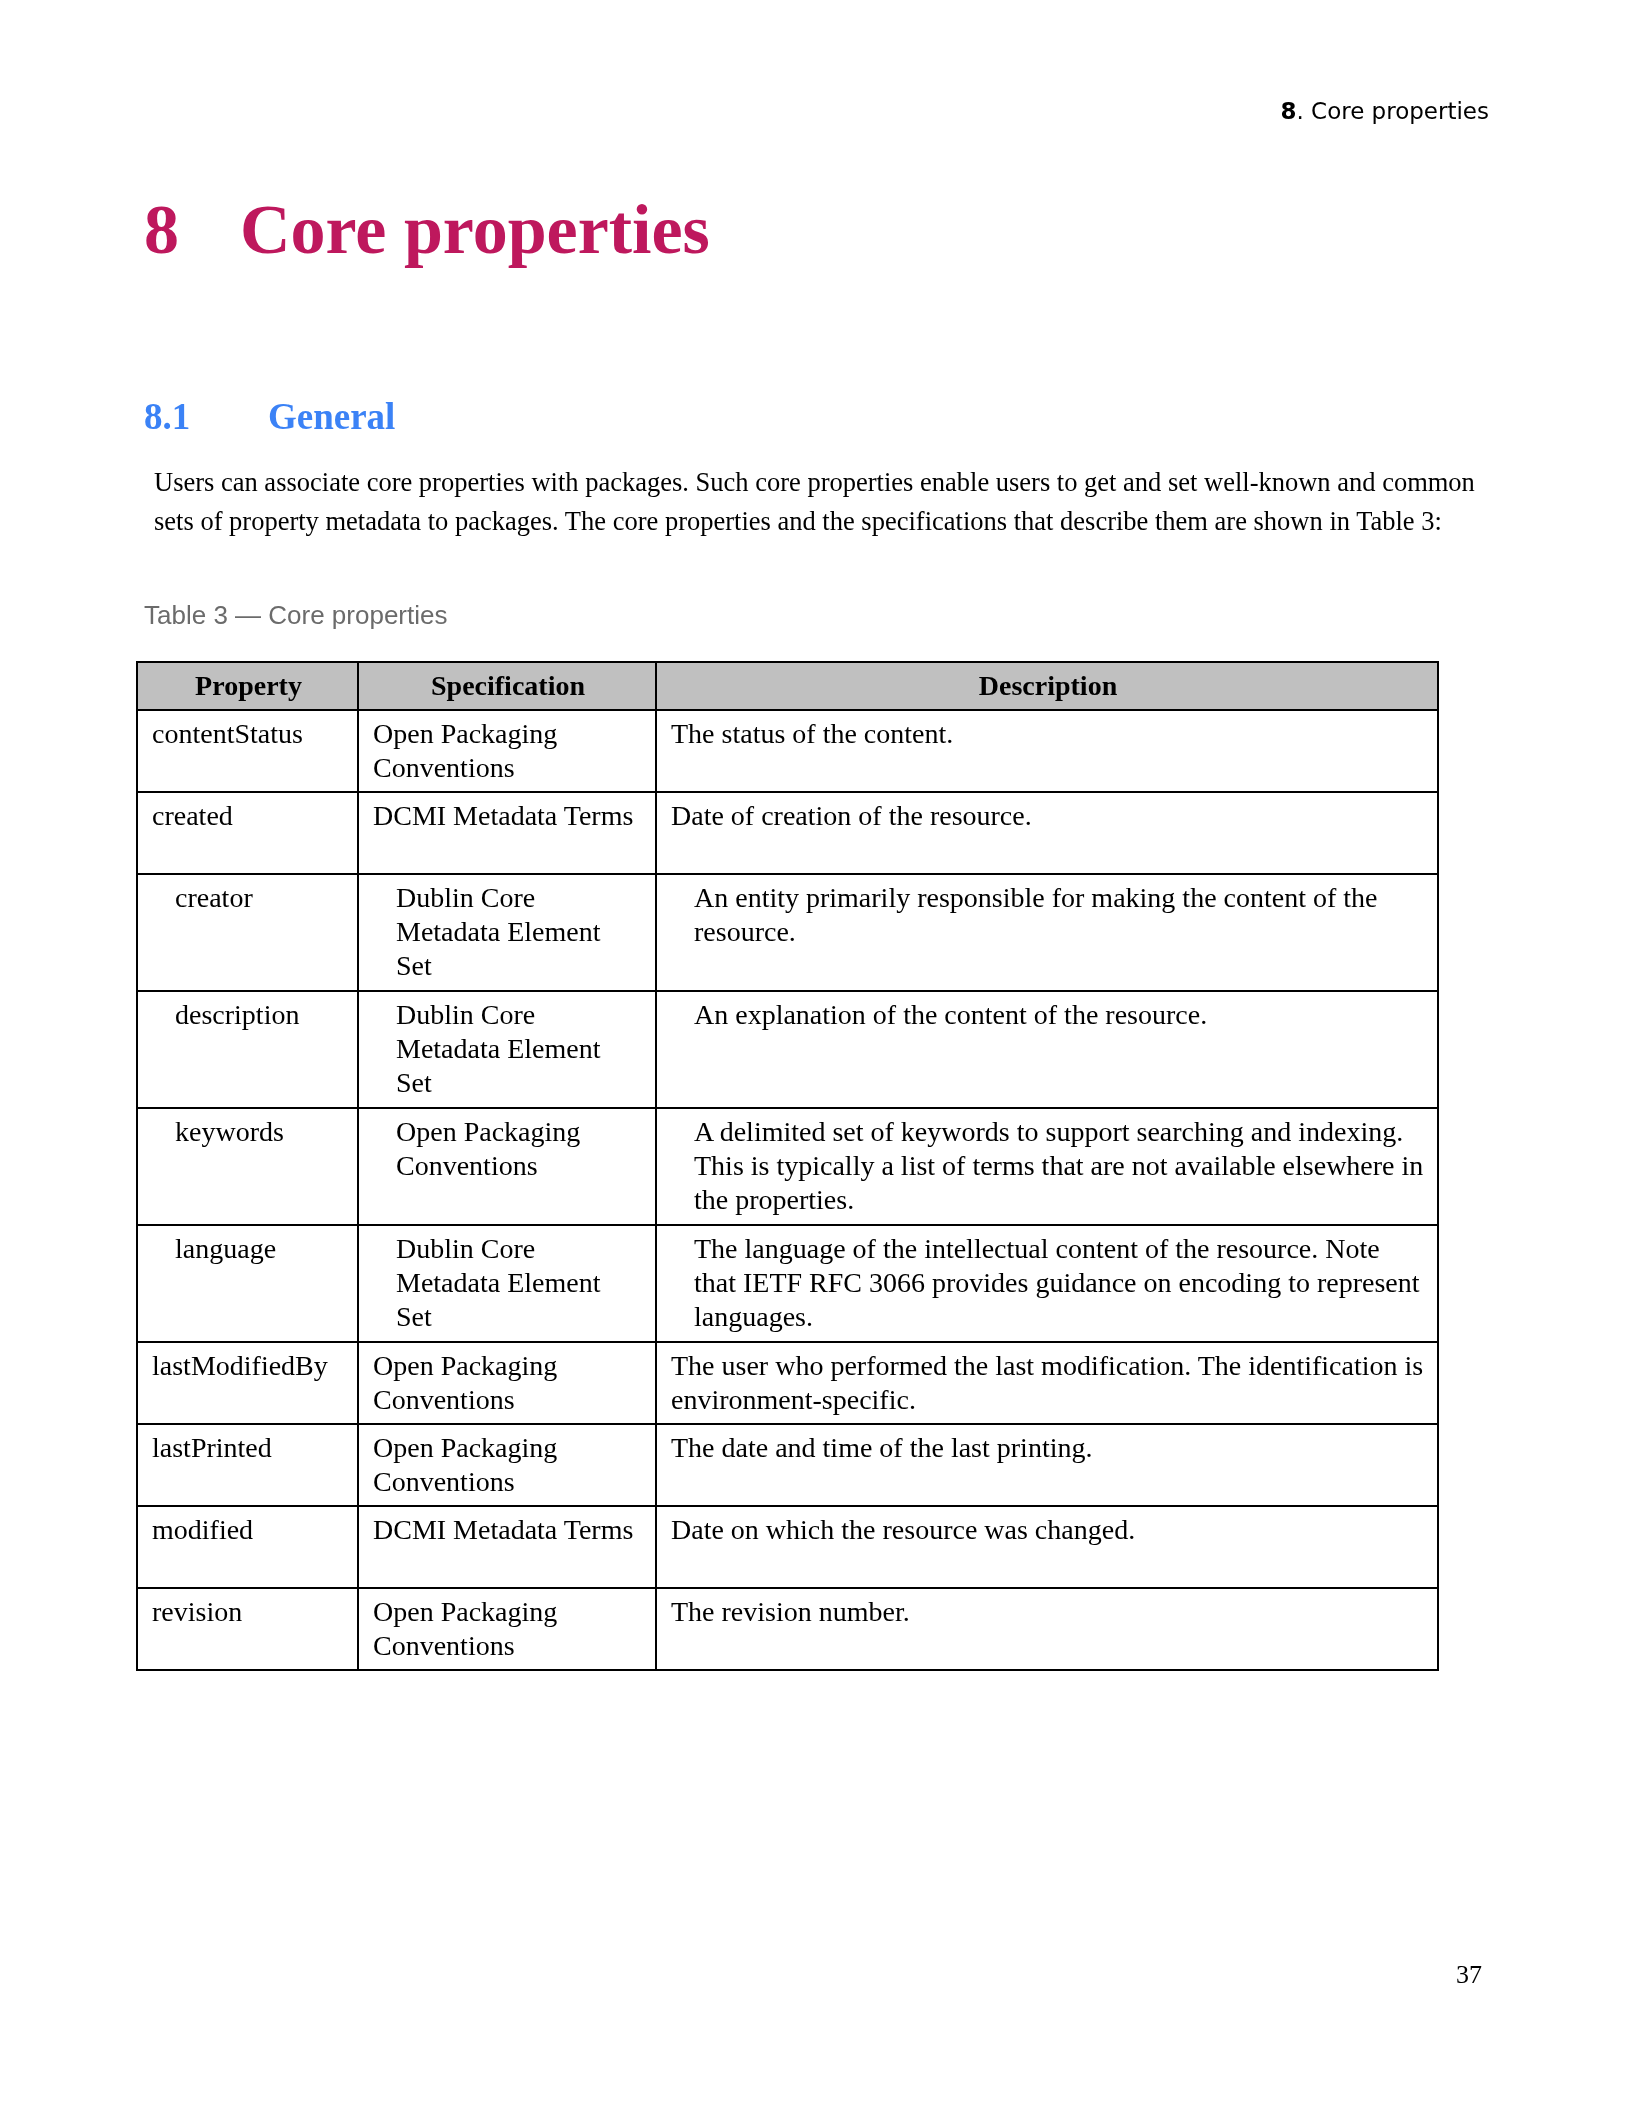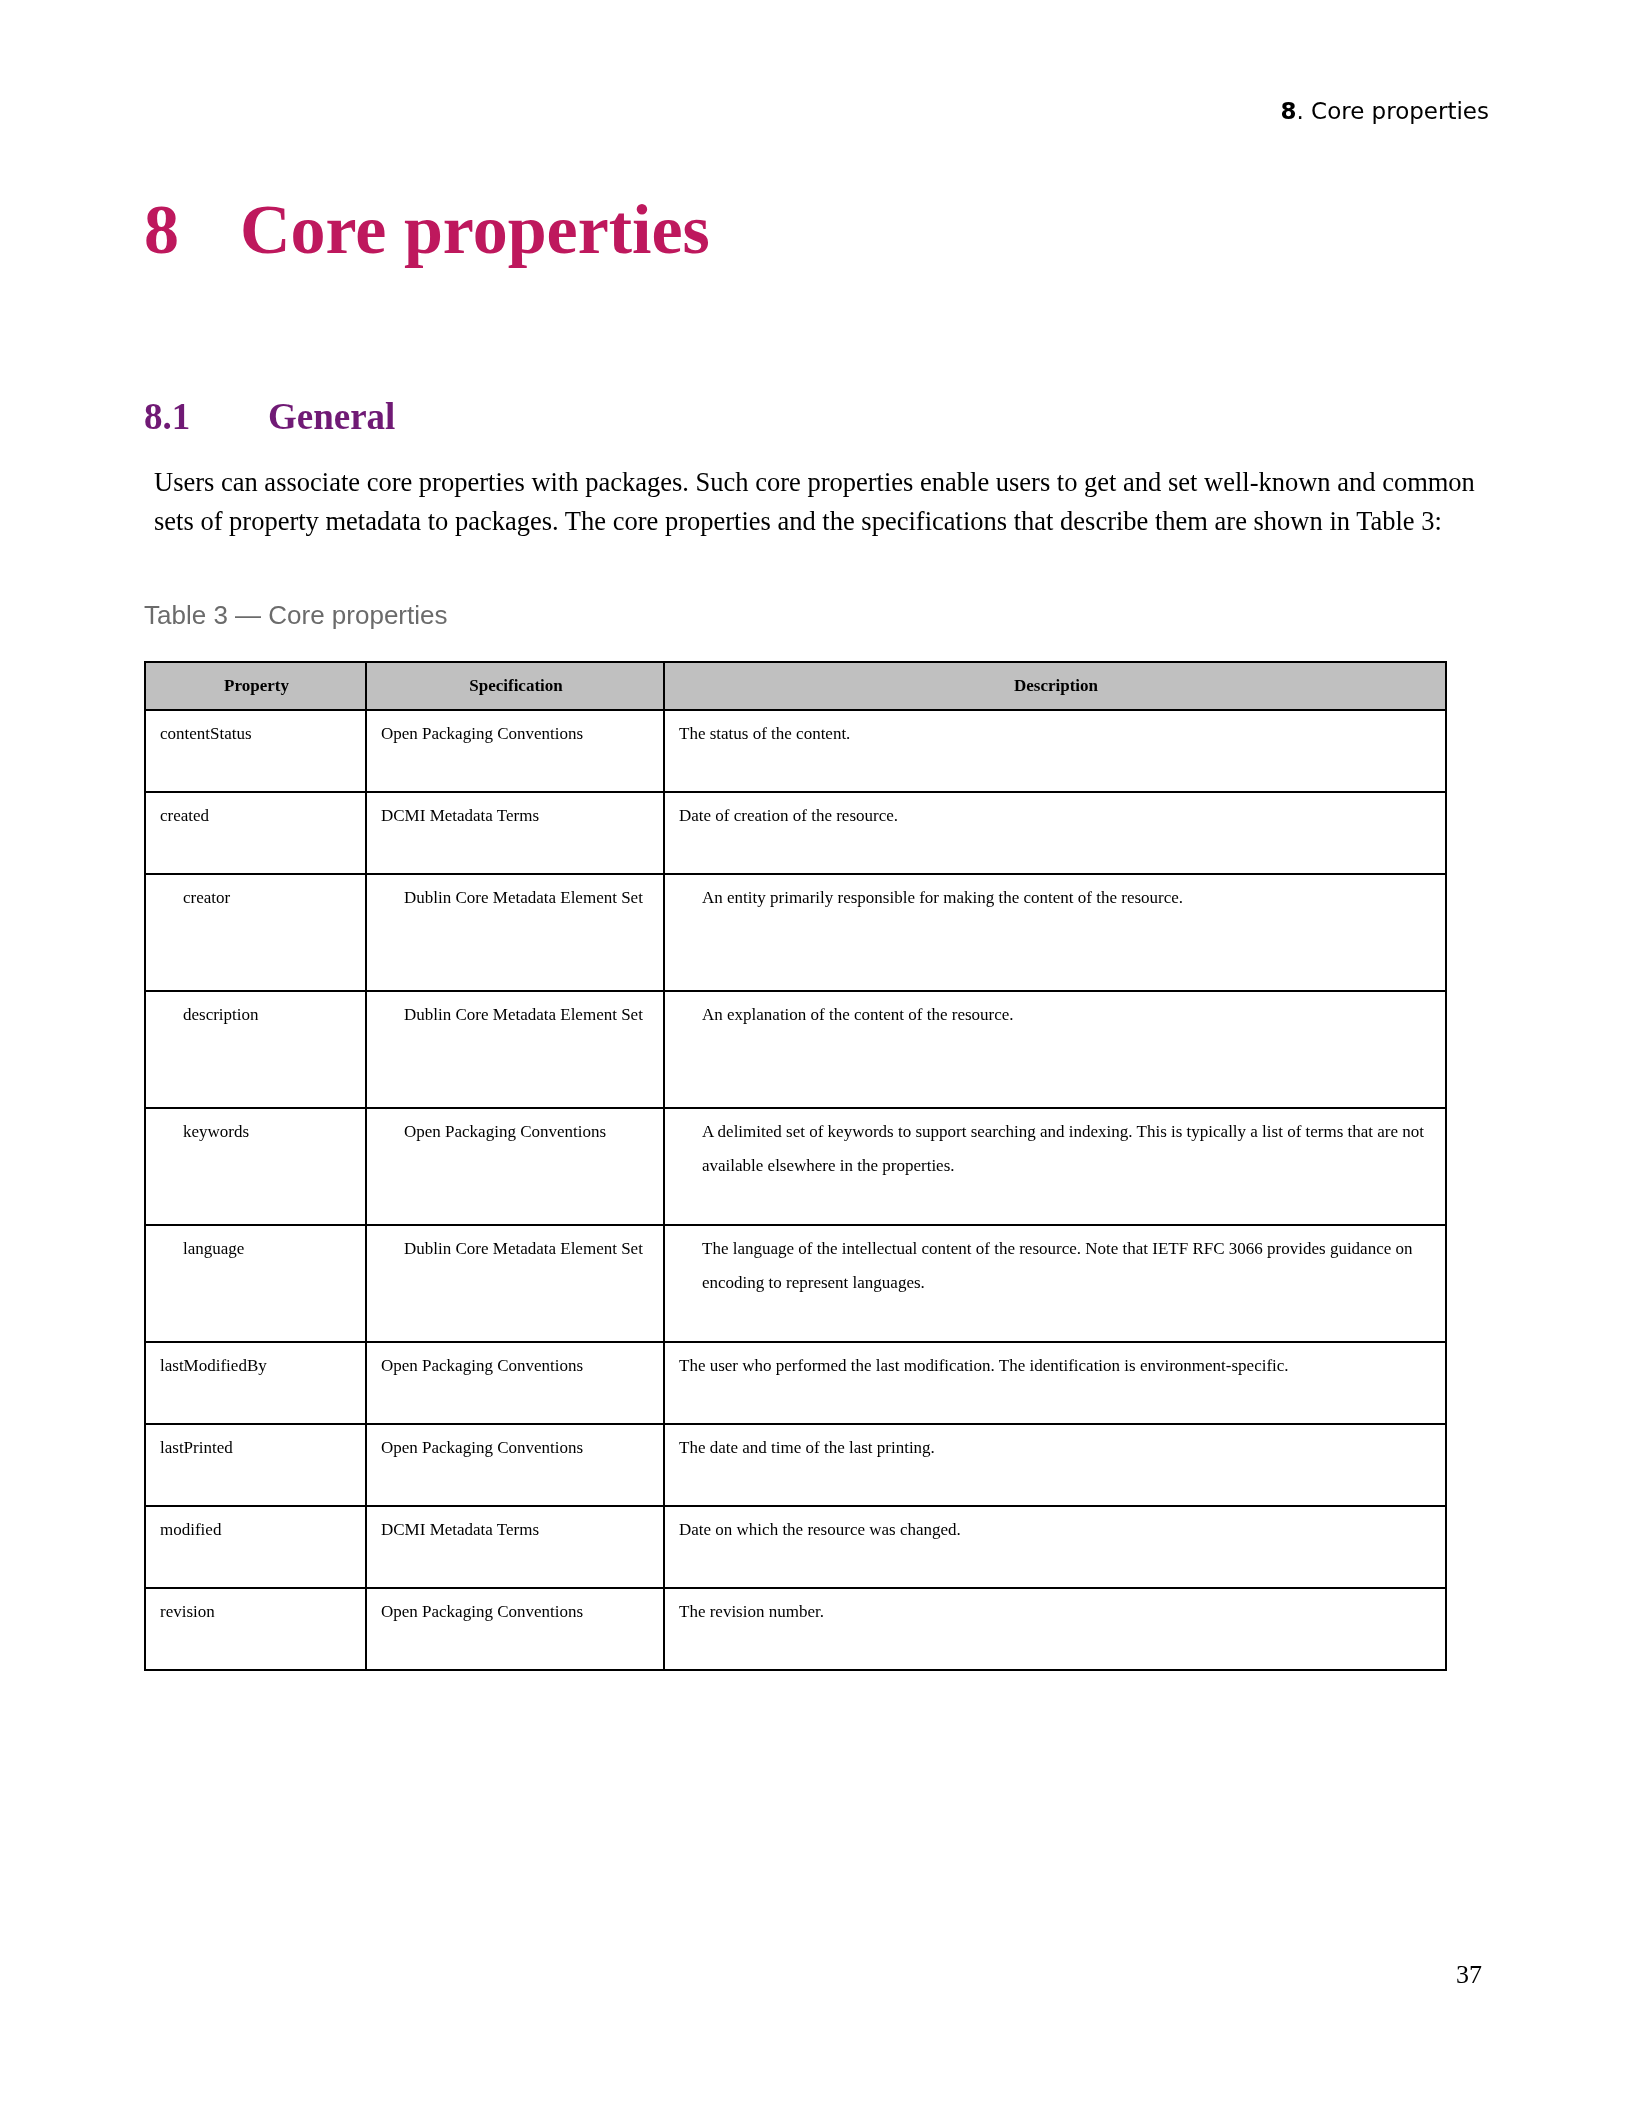--- a/index.html
+++ b/index.html
@@ -16,42 +16,42 @@
     position: absolute; left: 144px; top: 190px;
     font-family: "Liberation Serif", "DejaVu Serif", serif;
     font-weight: bold; font-size: 70px; color: #be185d; margin: 0;
     line-height: 80px; white-space: nowrap;
   }
   .h1 .num { display: inline-block; width: 96px; }
 
   .h2 {
     position: absolute; left: 144px; top: 394px;
     font-family: "Liberation Serif", "DejaVu Serif", serif;
-    font-weight: bold; font-size: 37px; color: #701a75; margin: 0;
+    font-weight: bold; font-size: 37px; color: #3b82f6; margin: 0;
     line-height: 46px; white-space: nowrap;
   }
   .h2 .num { display: inline-block; width: 124px; }
 
   .para {
     position: absolute; left: 144px; top: 453px; width: 1330px;
     font-family: "Liberation Serif", "DejaVu Serif", serif;
     font-size: 26.5px; line-height: 39px; margin: 10px; color: #000;
   }
 
   .caption {
     position: absolute; left: 144px; top: 598px;
     font-family: Liberation Sans, sans-serif;
     font-size: 26px; color: #6b6b6b; margin: 0; line-height: 34px;
   }
 
   table.core {
-    position: absolute; left: 144px; top: 661px;
+    position: absolute; left: 136px; top: 661px;
     width: 1301px; border-collapse: collapse;
     font-family: "Liberation Serif", "DejaVu Serif", serif;
-    font-size: 17px; line-height: 34px; table-layout: fixed; border-radius: 29px;
+    font-size: 28px; line-height: 34px; table-layout: fixed; border-radius: 29px;
   }
   table.core th, table.core td {
     border: 2.5px solid #000; vertical-align: top; text-align: left;
     padding: 6px 12px 6px 14px;
   }
   table.core th {
     background: #c0c0c0; font-weight: bold; text-align: center;
     padding-top: 4px; padding-bottom: 4px; height: 38px; vertical-align: middle;
   }
   table.core col.c1 { width: 221px; }

